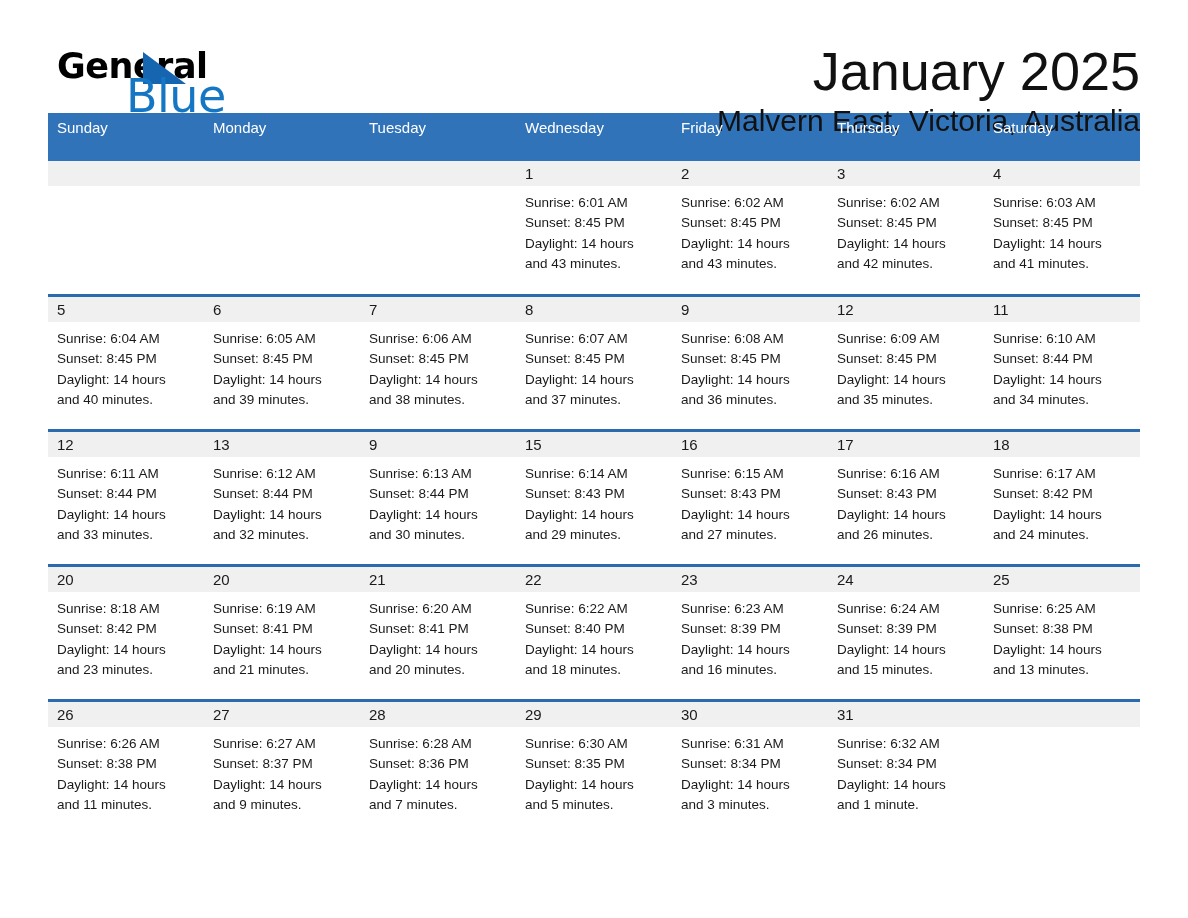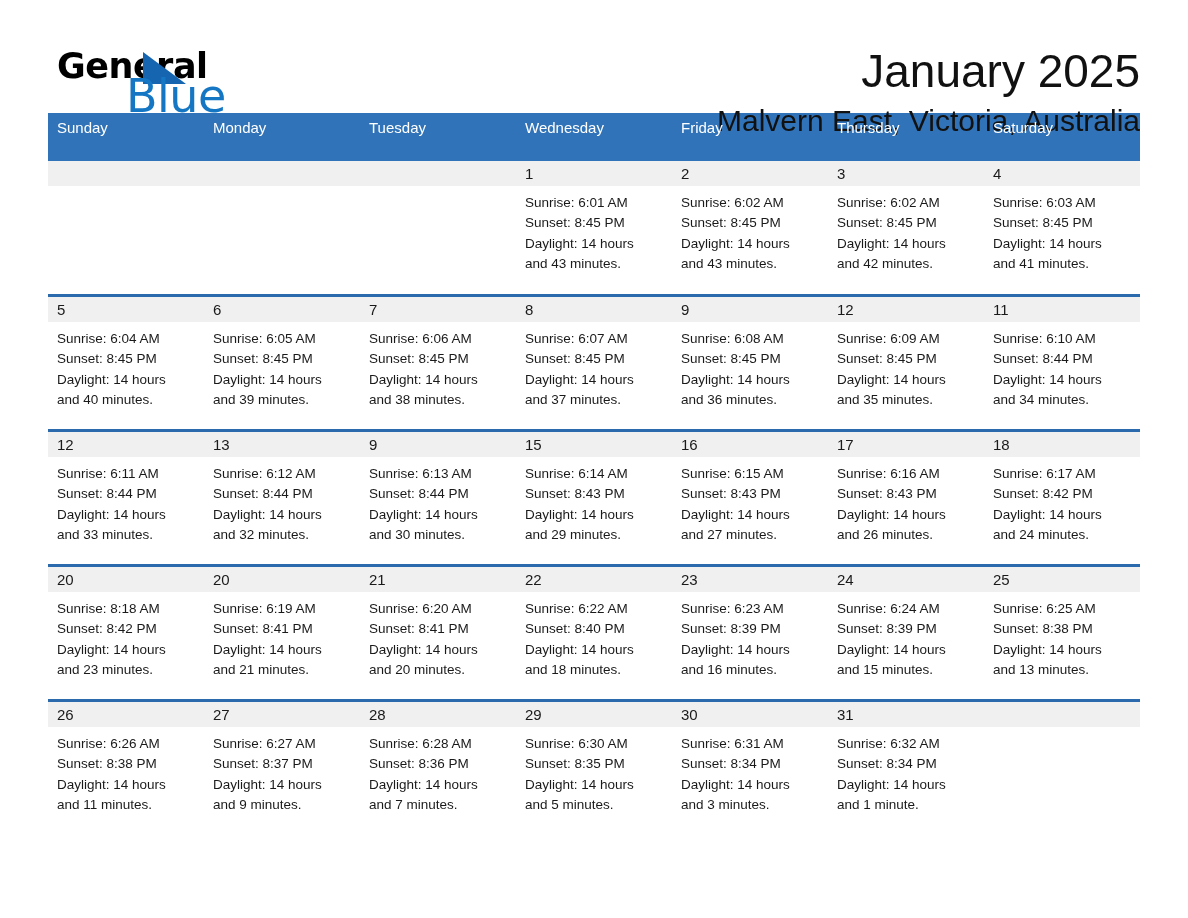--- a/index.html
+++ b/index.html
@@ -66,21 +66,21 @@
     letter-spacing: -0.5px;
     color: #1577c4;
     font-family: "DejaVu Sans", sans-serif;
     font-weight: 400;
   }
   .title-block {
     text-align: right;
     padding-top: 0px;
   }
   .cal-title {
-    font-size: 46px;
+    font-size: 54px;
     line-height: 50px;
     font-weight: 400;
     color: #111111;
     letter-spacing: 0px;
   }
   .cal-subtitle {
     font-size: 30px;
     line-height: 30px;
     font-weight: 400;
     color: #111111;

